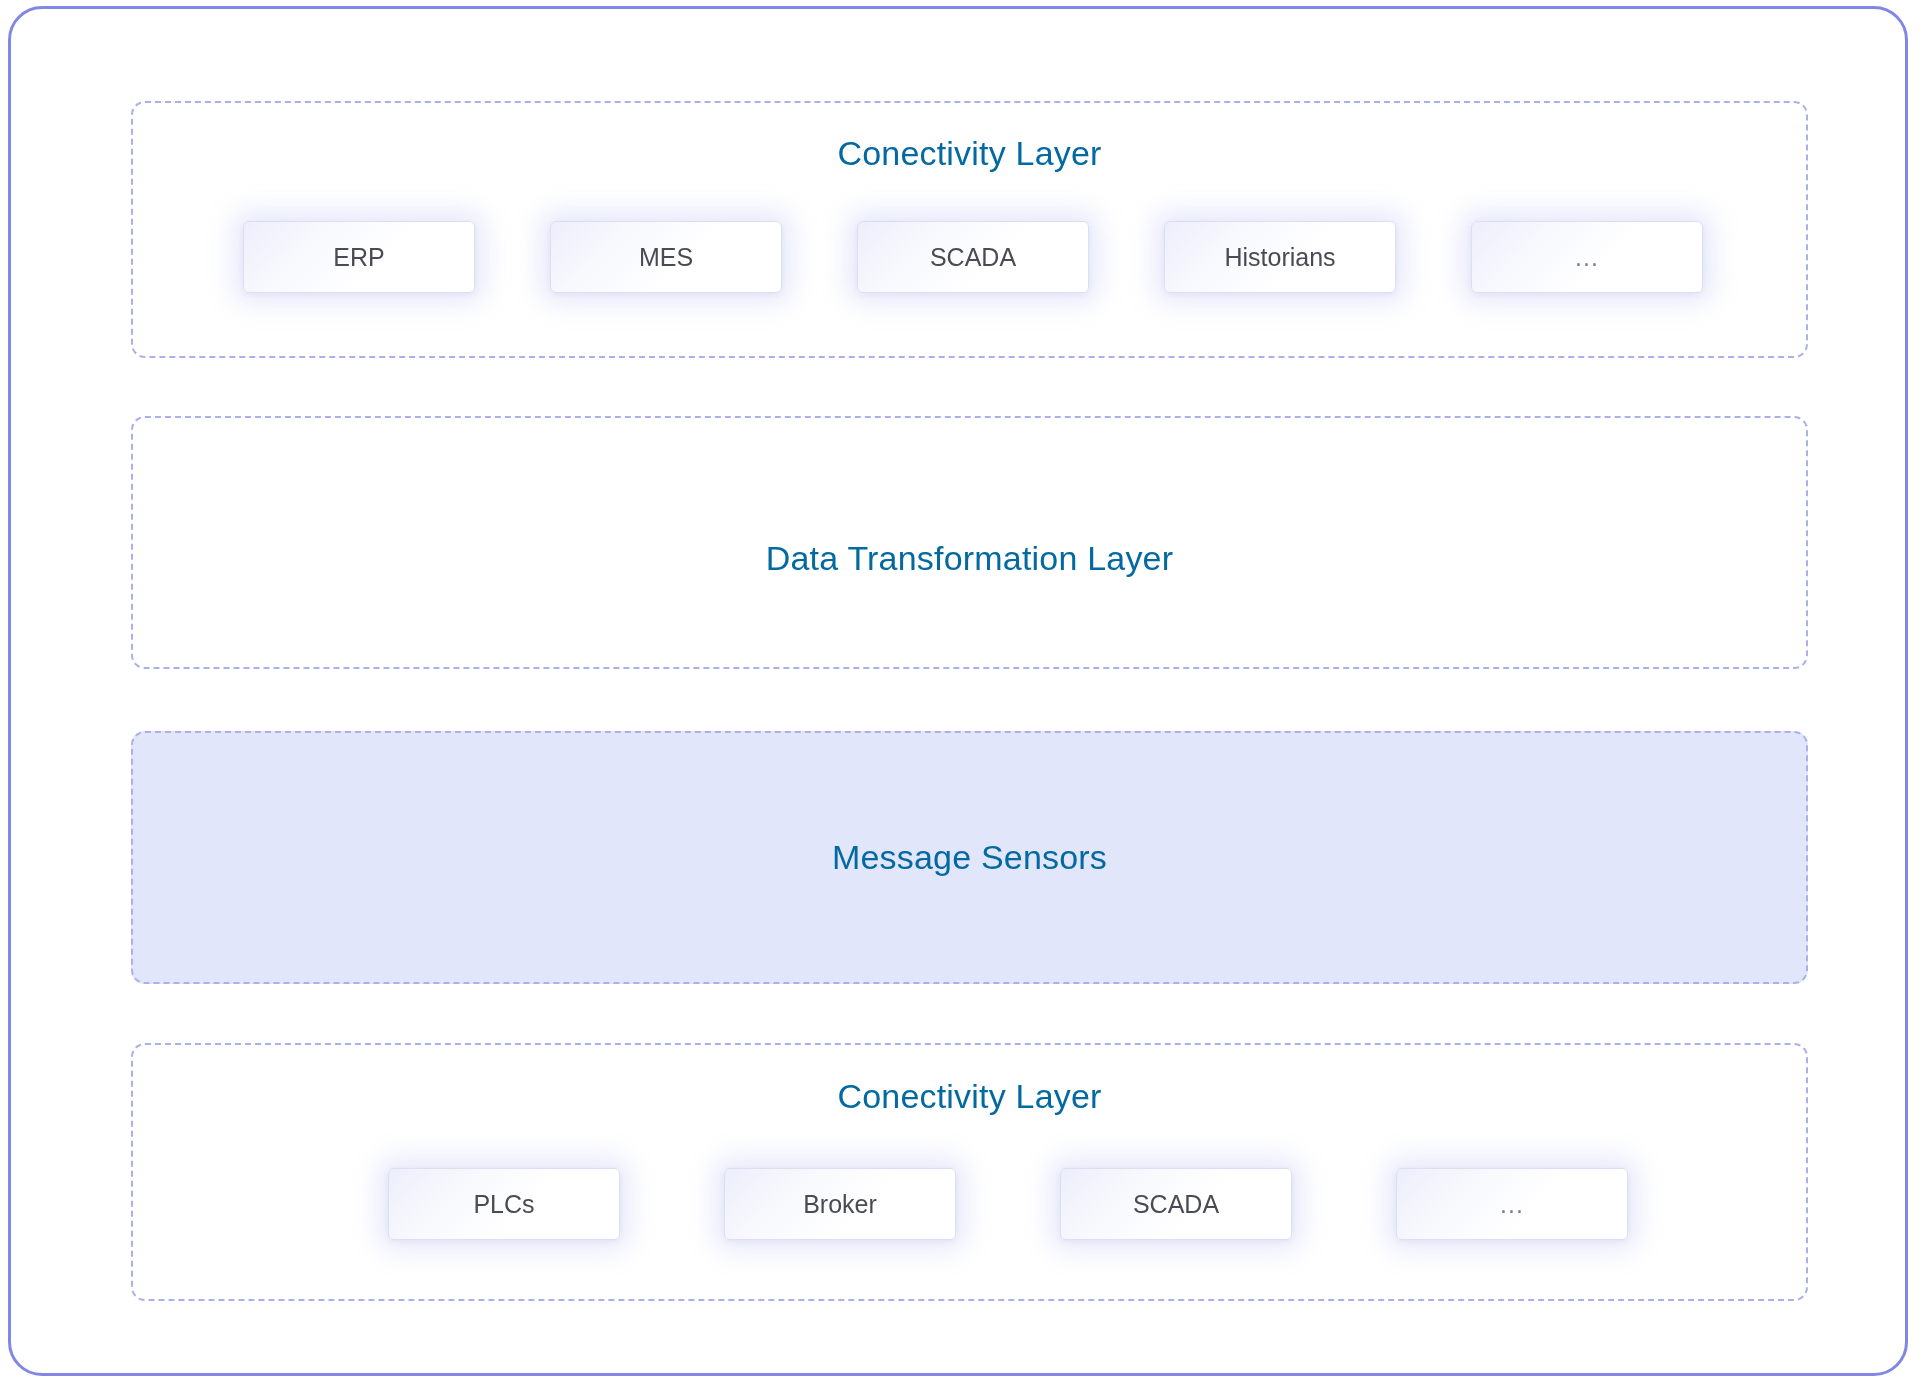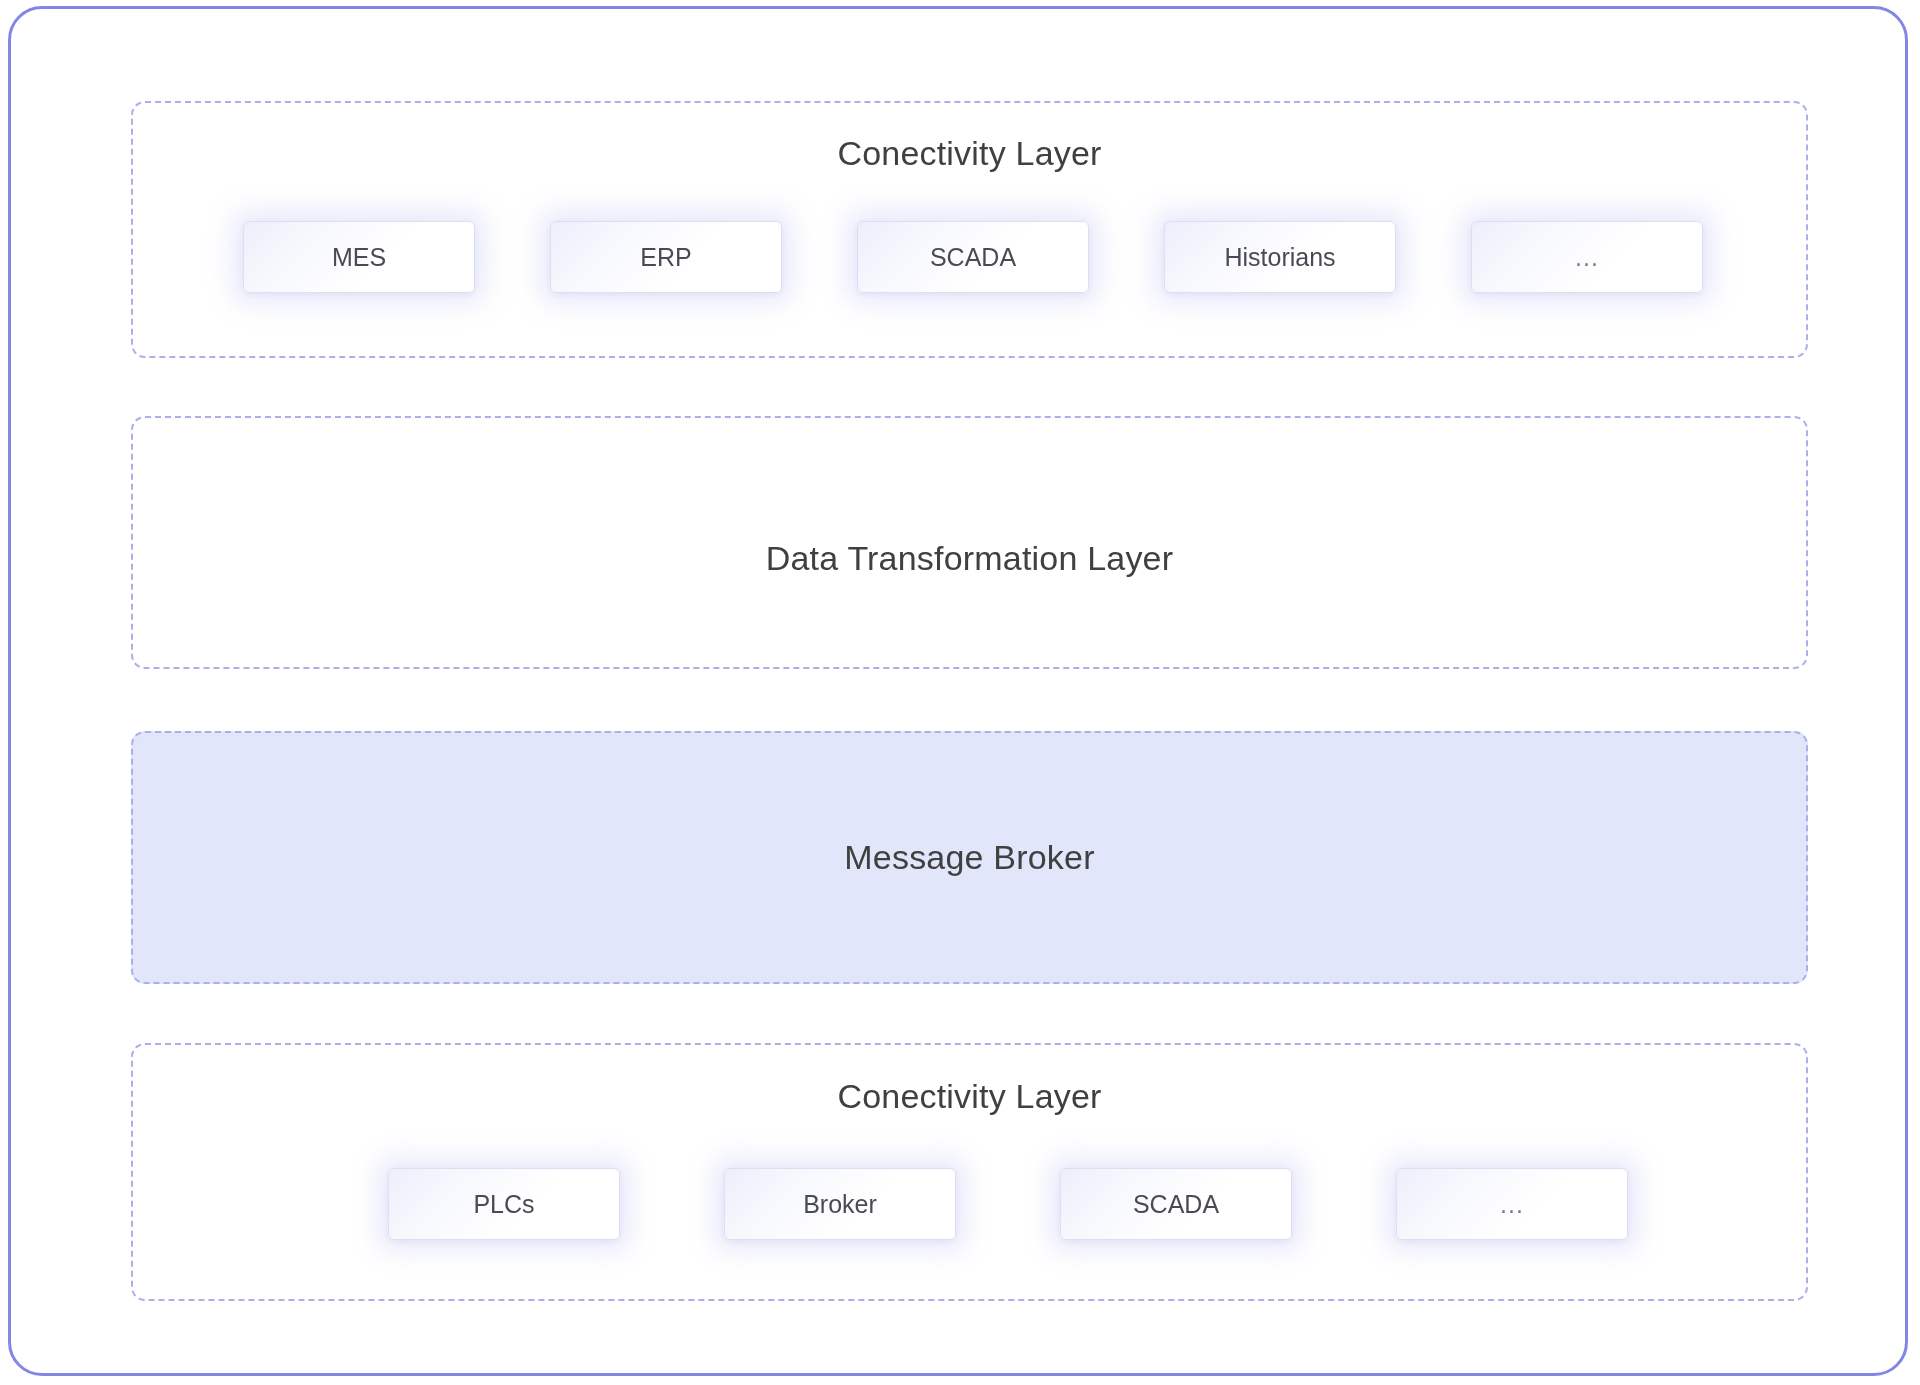--- a/index.html
+++ b/index.html
@@ -51,21 +51,21 @@
   .layer-transformation    { top: 407px; height: 253px; }
   .layer-broker            { top: 722px; height: 253px; background: #e2e6fa; }
   .layer-connectivity-bot  { top: 1034px; height: 258px; }
 
   
   .layer-title {
     position: absolute;
     left: 0;
     width: 100%;
     text-align: center;
-    color: #404040;
+    color: #0369a1;
     font-size: 34px;
     font-weight: 400;
     letter-spacing: 0.2px;
     white-space: nowrap;
   }
   .title-top    { top: 31px; }
   .title-mid    { top: 16px; height: 100%; display: flex; align-items: center; justify-content: center; }
   .title-broker { top: 0; height: 100%; display: flex; align-items: center; justify-content: center; }
   .title-bot    { top: 32px; }
 
@@ -116,43 +116,43 @@
 <body>
 
 <div class="diagram-frame">
   <div class="stack">
 
     <div class="layer layer-connectivity-top">
       <div class="layer-title title-top">Conectivity Layer</div>
 
       <div class="chip-row chip-row-top">
         <div class="chip">
-          <span class="chip-label">MES</span>
+          <span class="chip-label">ERP</span>
         </div>
         <div class="chip">
-          <span class="chip-label">ERP</span>
+          <span class="chip-label">MES</span>
         </div>
         <div class="chip">
           <span class="chip-label">SCADA</span>
         </div>
         <div class="chip">
           <span class="chip-label">Historians</span>
         </div>
         <div class="chip">
           <span class="chip-label ellipsis">...</span>
         </div>
       </div>
     </div>
 
     <div class="layer layer-transformation">
       <div class="layer-title title-mid">Data Transformation Layer</div>
     </div>
 
     <div class="layer layer-broker">
-      <div class="layer-title title-broker">Message Broker</div>
+      <div class="layer-title title-broker">Message Sensors</div>
     </div>
 
     <div class="layer layer-connectivity-bot">
       <div class="layer-title title-bot">Conectivity Layer</div>
 
       <div class="chip-row chip-row-bottom">
         <div class="chip">
           <span class="chip-label">PLCs</span>
         </div>
         <div class="chip">

